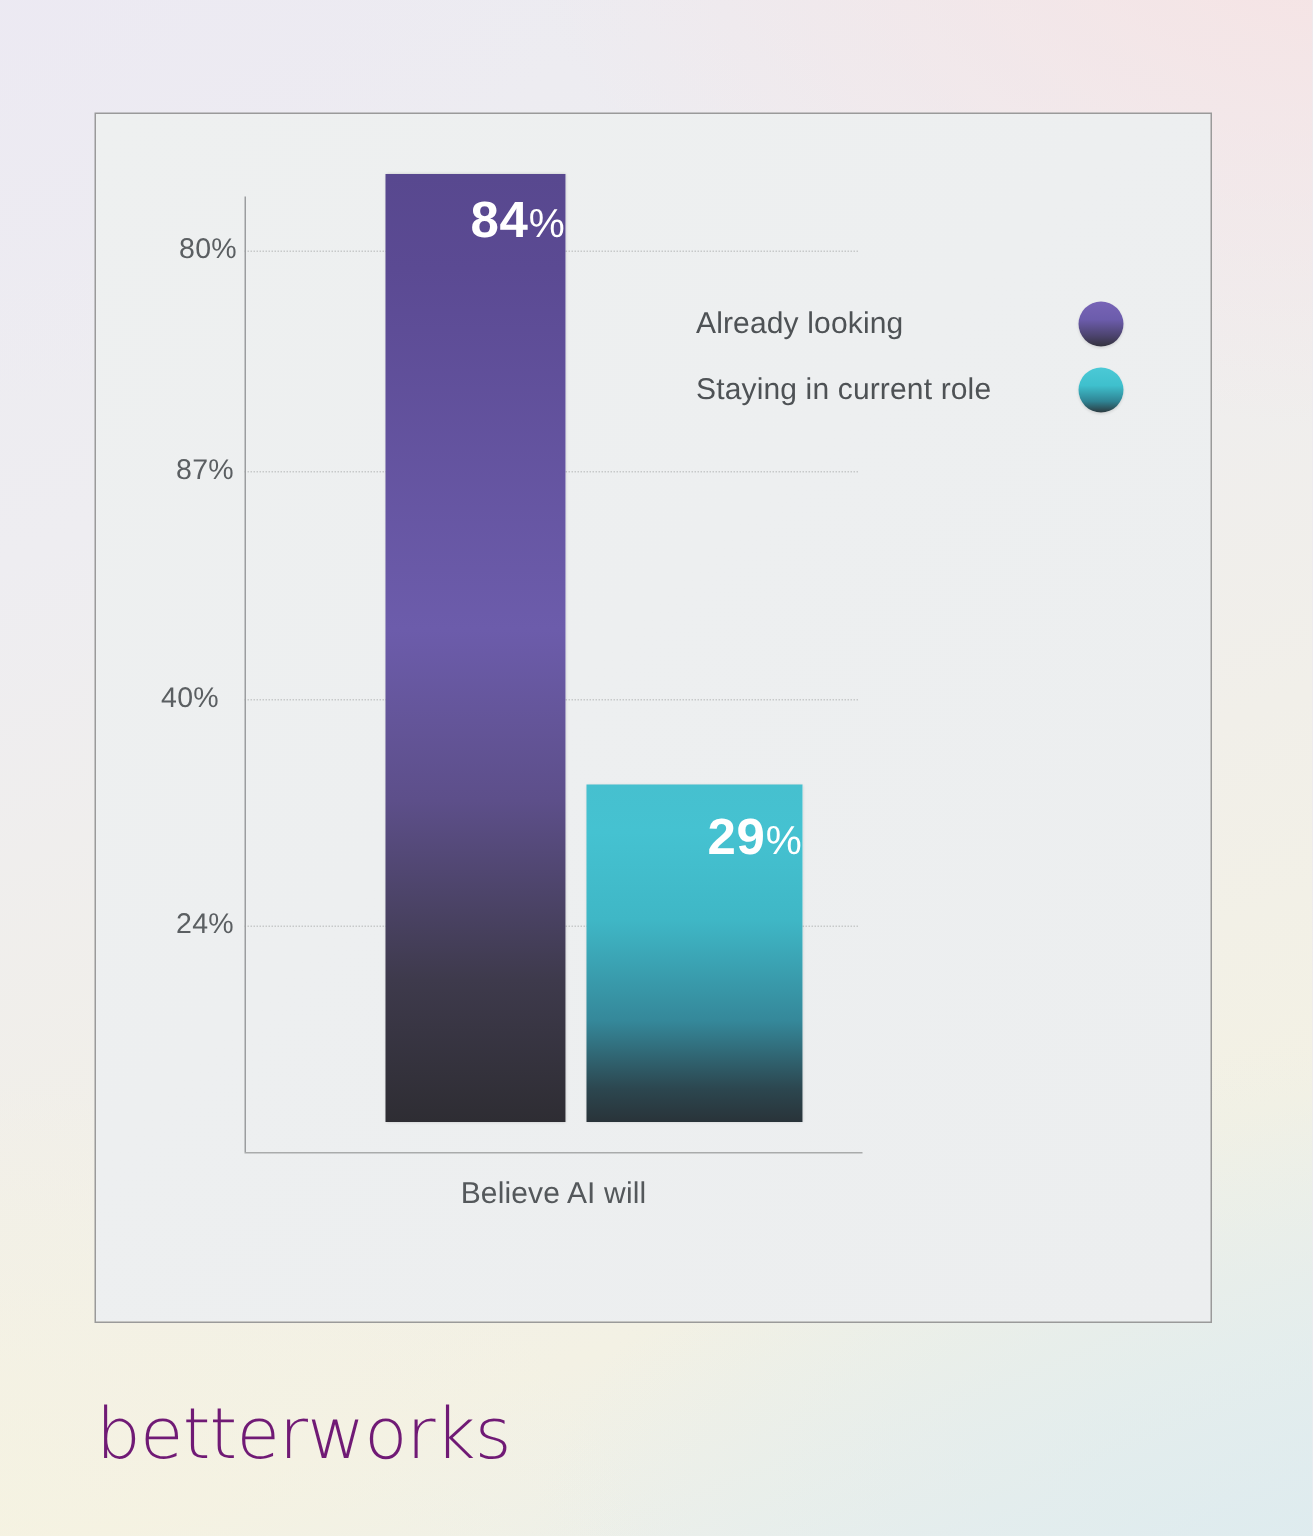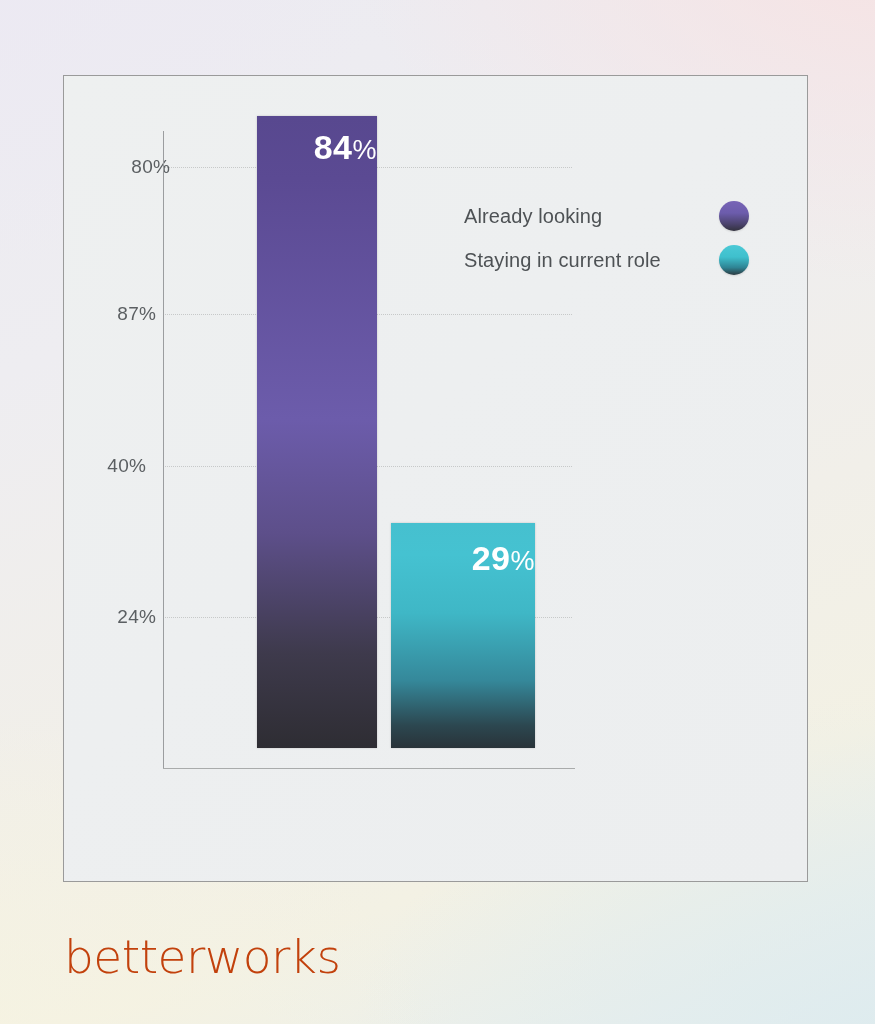--- a/index.html
+++ b/index.html
@@ -142,21 +142,21 @@
     color:#54585b;
     letter-spacing:0.1px;
   }
 
   
   #brand-logo {
     position:absolute;
     left:64px; top:933px;
     font-size:47px;
     line-height:1;
-    color:#c2410c;
+    color:#701a75;
     font-weight:300;
     letter-spacing:-0.5px;
     font-family:"DejaVu Sans", sans-serif;
   }
 </style>
 </head>
 <body>
 
 <div id="bg-layer">
   <div id="bg-base"></div>
@@ -167,21 +167,21 @@
 </div>
 
 <div id="chart-panel">
   <div id="plot-area">
 
     <div class="gridline" style="top:91px"></div>
     <div class="gridline" style="top:238px"></div>
     <div class="gridline" style="top:390px"></div>
     <div class="gridline" style="top:541px"></div>
 
-    <span class="ytick-label" style="left:36px; top:80px">80%</span>
+    <span class="ytick-label" style="left:24px; top:80px">80%</span>
     <span class="ytick-label" style="left:22px; top:227px">87%</span>
     <span class="ytick-label" style="left:12px; top:379px">40%</span>
     <span class="ytick-label" style="left:22px; top:530px">24%</span>
 
     <div id="y-axis-line"></div>
     <div id="x-axis-line"></div>
 
     <div class="bar" id="bar-already-looking">
       <div class="bar-value"><span>84</span><span class="pct">%</span></div>
     </div>
@@ -195,18 +195,19 @@
         <span class="legend-label">Already looking</span>
         <span class="legend-swatch swatch-purple"></span>
       </div>
       <div class="legend-item">
         <span class="legend-label">Staying in current role</span>
         <span class="legend-swatch swatch-teal"></span>
       </div>
     </div>
 
     <div id="x-axis-caption">
+      <div>Believe AI will</div>
     </div>
 
   </div>
 </div>
 
 <div id="brand-logo">betterworks</div>
 
 </body></html>

